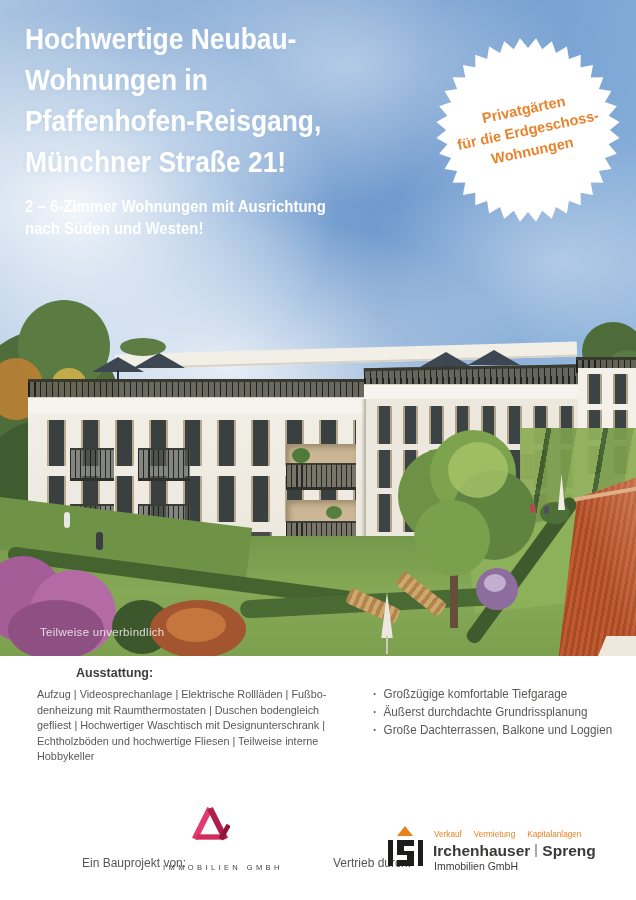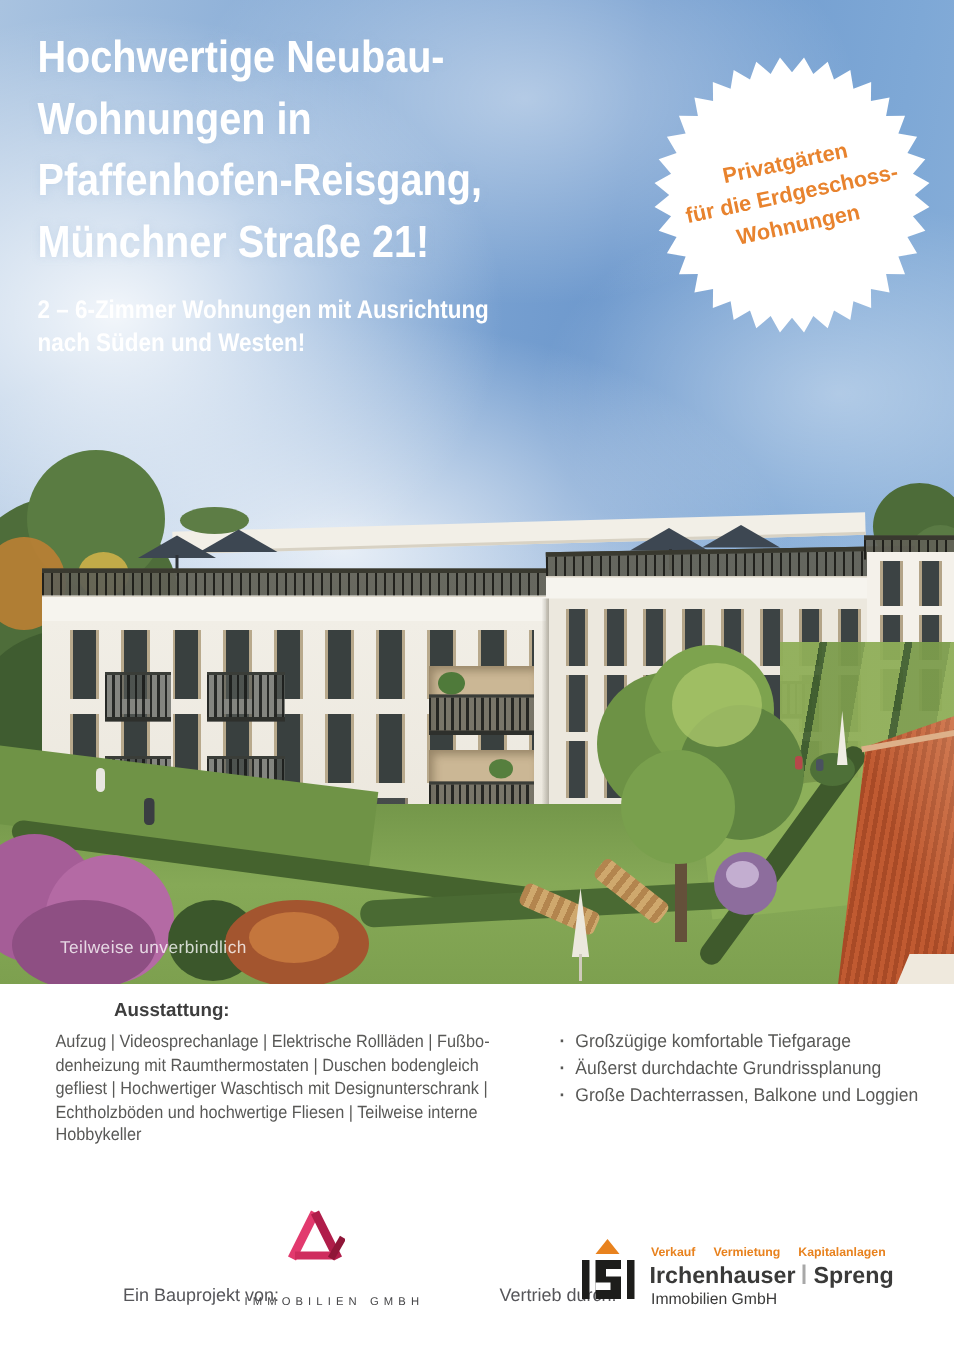--- a/index.html
+++ b/index.html
@@ -54,21 +54,21 @@
      list-style:none;margin:0;padding:0;}
   .bullets li{font-size:12.3px;line-height:18.2px;color:#585856;white-space:nowrap;}
   .bullets li::before{content:"·";font-weight:700;margin-right:7px;}
   
   .devLabel,.distLabel{position:absolute;font-size:12px;color:#56565a;}
   .arcusName{position:absolute;font-size:23px;font-weight:700;letter-spacing:6px;color:#272726;}
   .arcusSub{position:absolute;font-size:7.5px;letter-spacing:3.4px;color:#454547;}
   .isiBar{position:absolute;background:#1d1d1b;}
   .isiTri{position:absolute;width:0;height:0;border-left:8px solid transparent;border-right:8px solid transparent;
      border-bottom:10px solid #e8821e;}
-  .tagline{position:absolute;font-size:8.2px;font-weight:700;color:#e8821e;white-space:nowrap;}
+  .tagline{position:absolute;font-size:8.2px;font-weight:400;color:#e8821e;white-space:nowrap;}
   .tagline span{margin-right:12px;}
   .isiNames{position:absolute;font-size:15.5px;font-weight:700;color:#3a3a39;white-space:nowrap;}
   .nameDiv{display:inline-block;width:2px;height:13px;background:#a8a8a8;margin:0 5px;vertical-align:-1px;}
   .isiSub{position:absolute;font-size:10.5px;color:#3a3a39;}
   .watermark{position:absolute;left:40px;top:626px;font-size:11.5px;color:rgba(255,255,255,.78);
      letter-spacing:.3px;z-index:25;}
 </style>
 </head>
 <body>
 

